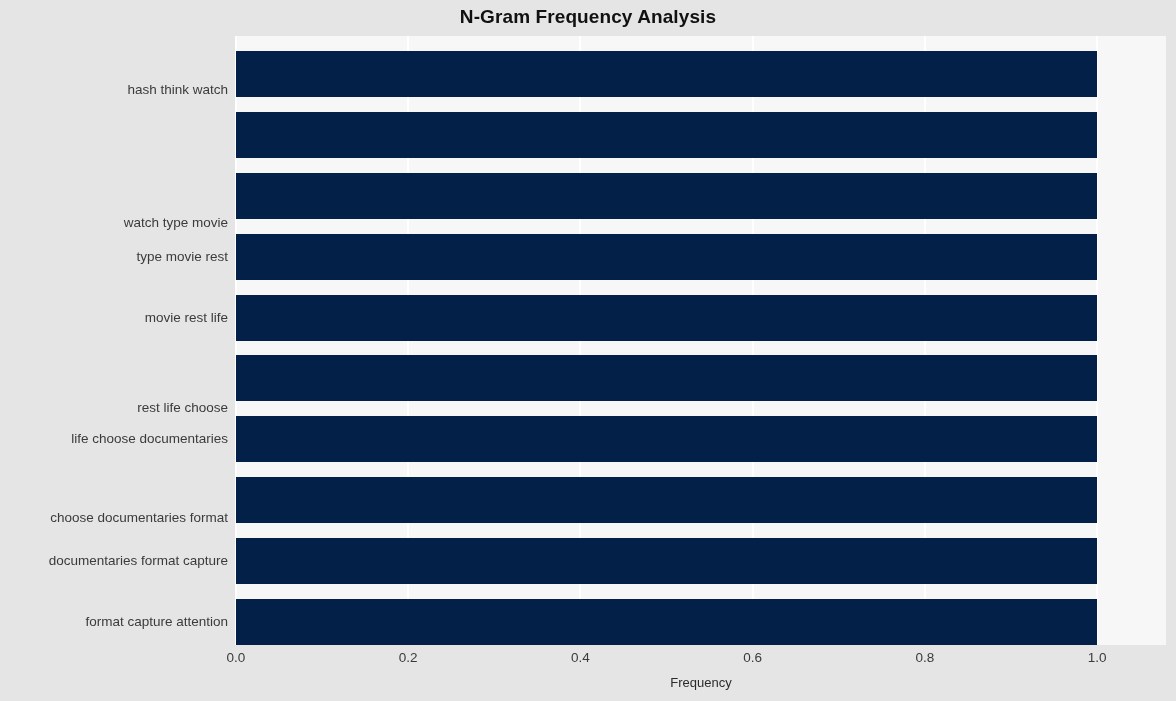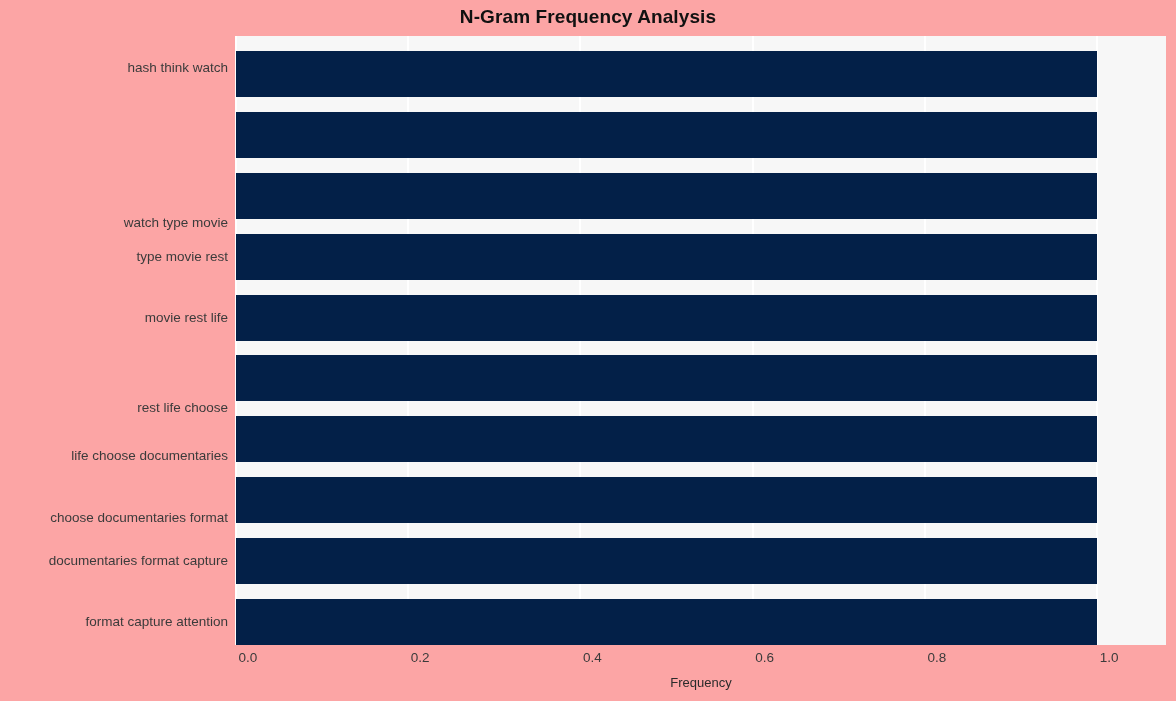--- a/index.html
+++ b/index.html
@@ -9,21 +9,21 @@
     background: #ffffff;
   }
   body {
     font-family: "Liberation Sans", sans-serif;
     -webkit-font-smoothing: antialiased;
   }
   #figure {
     position: relative;
     width: 1176px;
     height: 701px;
-    background: #fca5a5;
+    background: #e5e5e5;
     overflow: hidden;
   }
   #chart-title {
     position: absolute;
     left: 0;
     top: 6px;
     width: 1176px;
     text-align: center;
     font-size: 19px;
     font-weight: bold;
@@ -64,21 +64,21 @@
     right: 0;
     width: 228px;
     text-align: right;
     font-size: 13.5px;
     color: #3b3b3b;
     white-space: nowrap;
     line-height: 16px;
   }
   #x-tick-labels {
     position: absolute;
-    left: 12px;
+    left: 0;
     top: 650px;
     width: 972px;
     height: 20px;
   }
   .x-tick-label {
     position: absolute;
     top: 0;
     width: 80px;
     margin-left: -40px;
     text-align: center;
@@ -121,26 +121,26 @@
         <div class="bar" style="top: 258.55px; width: 861.111px; background: rgb(3, 32, 72);"></div>
         <div class="bar" style="top: 319.45px; width: 861.111px; background: rgb(3, 32, 72);"></div>
         <div class="bar" style="top: 380.35px; width: 861.111px; background: rgb(3, 32, 72);"></div>
         <div class="bar" style="top: 441.25px; width: 861.111px; background: rgb(3, 32, 72);"></div>
         <div class="bar" style="top: 502.15px; width: 861.111px; background: rgb(3, 32, 72);"></div>
         <div class="bar" style="top: 563.05px; width: 861.111px; background: rgb(3, 32, 72);"></div>
       </div>
   </div>
 
   <div id="y-tick-labels">
-      <div class="y-tick-label" style="top: 24px; margin-left: 29px;">hash think watch</div>
+      <div class="y-tick-label" style="top: 46px; margin-left: 29px;">hash think watch</div>
       <div class="y-tick-label" style="top: 151.75px; margin-top: 27px;">watch type movie</div>
       <div class="y-tick-label" style="top: 212.65px;">type movie rest</div>
       <div class="y-tick-label" style="top: 273.55px;">movie rest life</div>
       <div class="y-tick-label" style="top: 334.45px; margin-top: 30px;">rest life choose</div>
-      <div class="y-tick-label" style="top: 412px; text-align: right;">life choose documentaries</div>
+      <div class="y-tick-label" style="top: 395px; text-align: right;">life choose documentaries</div>
       <div class="y-tick-label" style="top: 474px;">choose documentaries format</div>
       <div class="y-tick-label" style="top: 517.15px;">documentaries format capture</div>
       <div class="y-tick-label" style="top: 578.05px;">format capture attention</div>
     </div>
 
   <div id="x-tick-labels">
       <div class="x-tick-label" style="left: 236px;">0.0</div>
       <div class="x-tick-label" style="left: 408.222px;">0.2</div>
       <div class="x-tick-label" style="left: 580.444px;">0.4</div>
       <div class="x-tick-label" style="left: 752.667px;">0.6</div>

